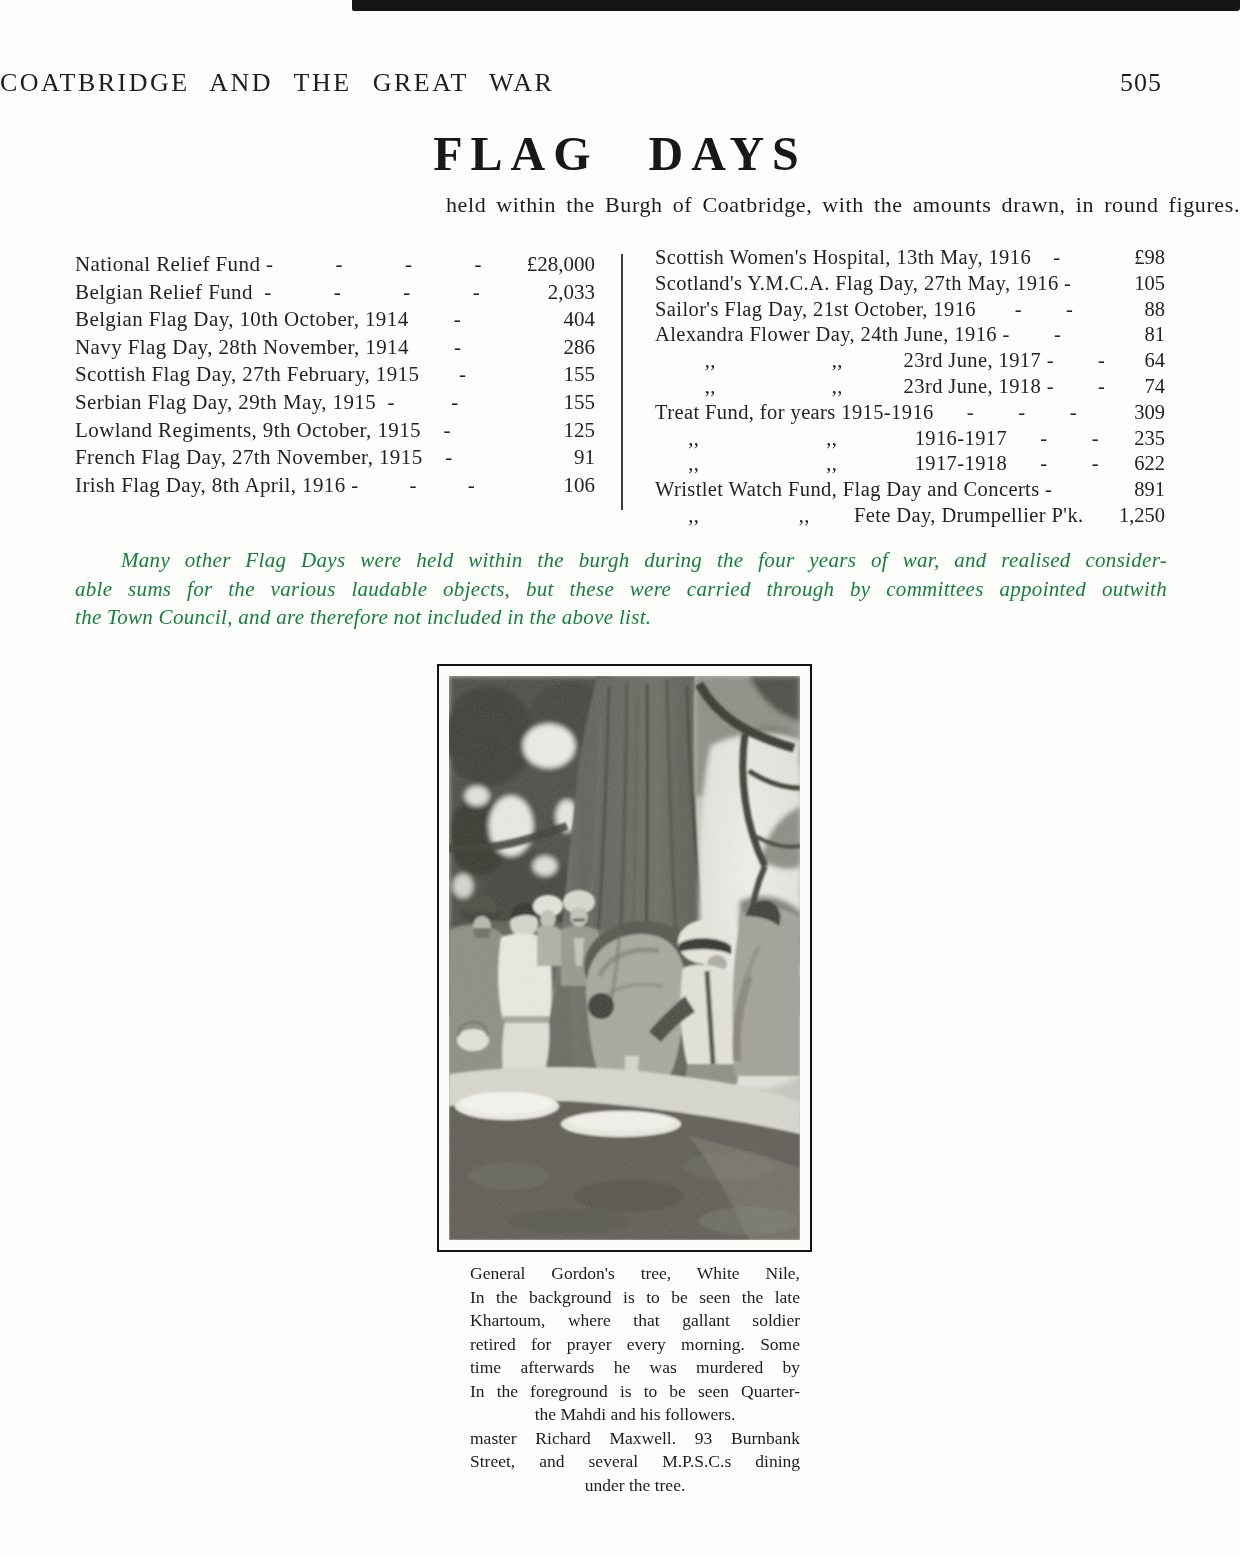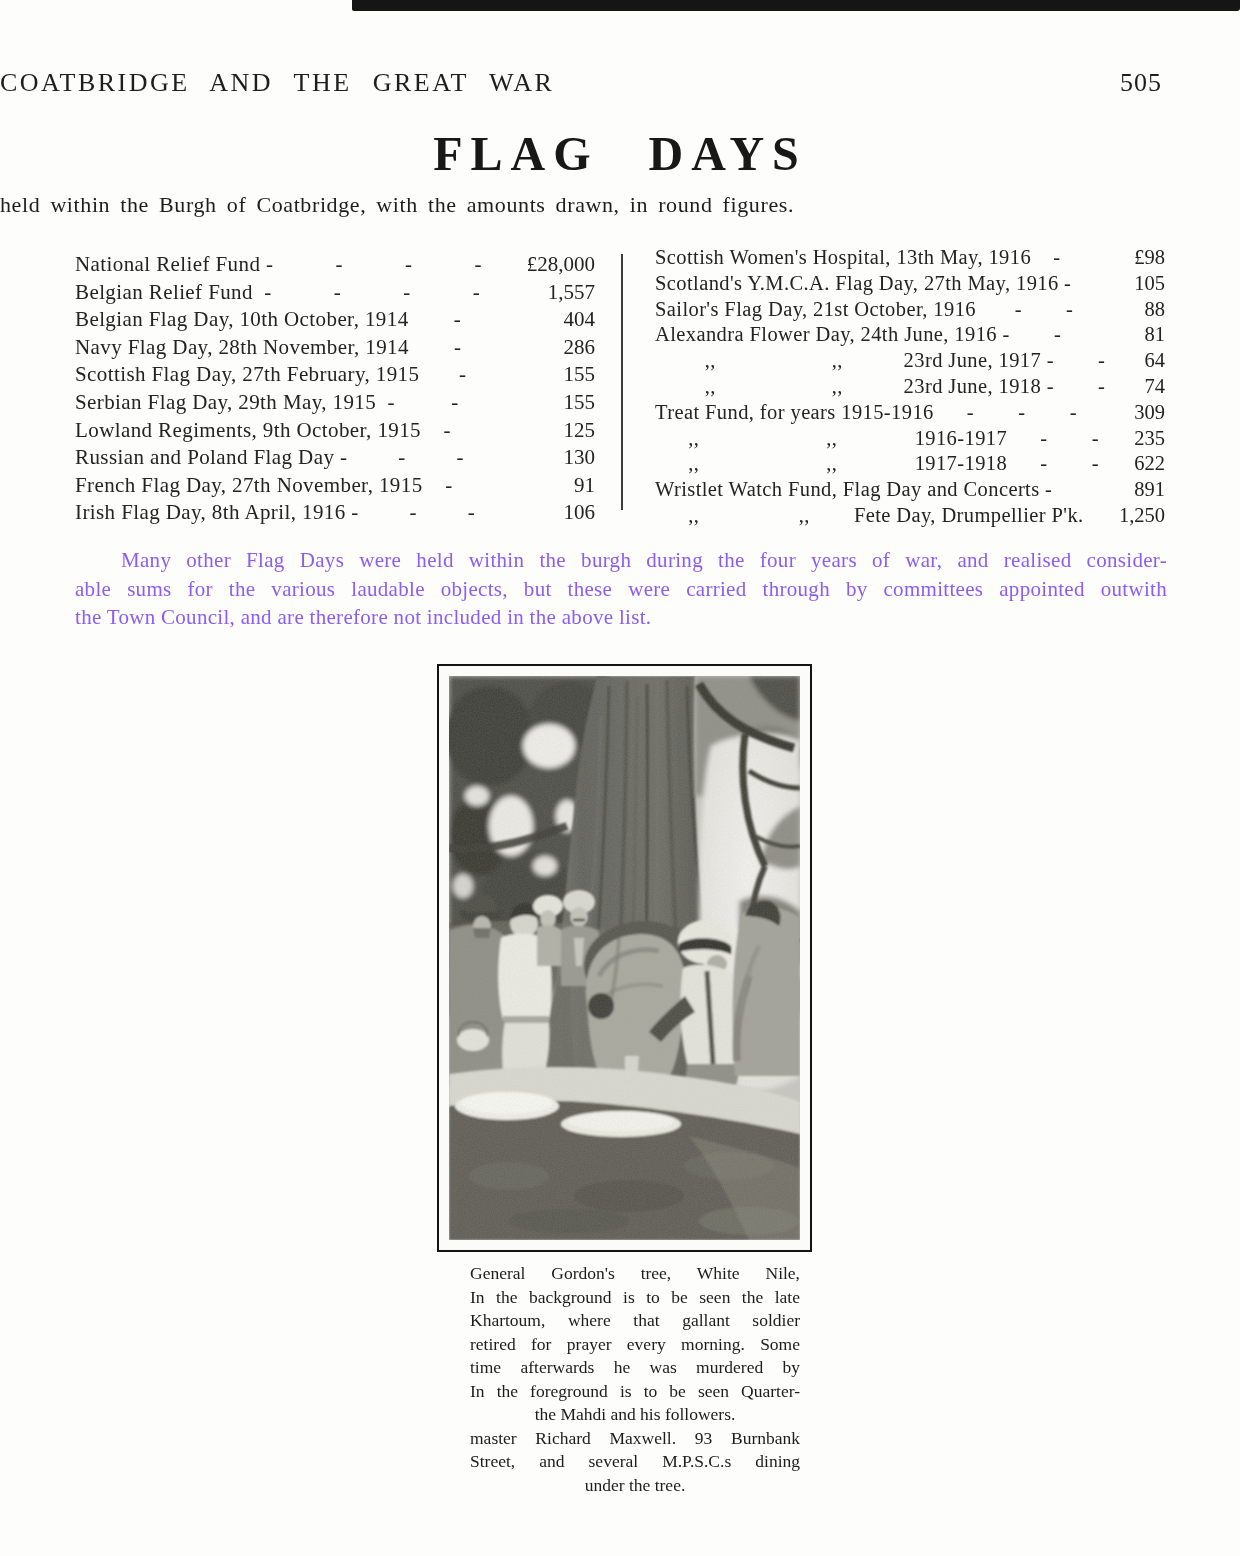--- a/index.html
+++ b/index.html
@@ -8,34 +8,34 @@
     position:relative;width:1240px;height:1556px;overflow:hidden;
     background:#fdfdfb;color:#222;
     font-family:"Liberation Serif", serif;
   }
   .scan-bar{position:absolute;left:352px;top:0;width:888px;height:11px;background:#151515;border-radius:0 0 3px 2px;}
   .running-head{position:absolute;top:68px;left:0;width:100%;text-align:left;
     font-size:26px;letter-spacing:2.5px;word-spacing:12px;color:#1e1e1e;}
   .page-number{position:absolute;top:68px;right:78px;font-size:26px;color:#1e1e1e;letter-spacing:1px;}
   .main-title{position:absolute;top:126px;left:0;width:100%;text-align:center;
     font-size:48px;letter-spacing:8px;word-spacing:30px;color:#181818;font-weight:bold;}
-  .subtitle{position:absolute;top:192px;left:0;width:100%;text-align:left;
+  .subtitle{position:absolute;top:192px;left:0;width:100%;text-align:right;
     font-size:22px;letter-spacing:0.6px;word-spacing:4px;color:#1d1d1d;}
 
   .fund-col{position:absolute;color:#232323;}
   .fund-col.left{top:252px;left:75px;width:520px;font-size:21px;}
   .fund-col.right{top:246px;left:655px;width:510px;font-size:20.5px;}
   .fund-col.left .row{height:27.6px;display:flex;align-items:baseline;}
   .fund-col.right .row{height:25.8px;display:flex;align-items:baseline;}
   .row-text{white-space:pre;letter-spacing:0.4px;overflow:hidden;}
   .row-val{margin-left:auto;padding-left:6px;white-space:nowrap;}
   .col-divider{position:absolute;left:621px;top:254px;width:2px;height:256px;background:#3c3c3c;}
 
   .body-par{position:absolute;top:546px;left:75px;width:1092px;font-size:21px;
-    line-height:28.5px;color:#8b5cf6;letter-spacing:0.3px;}
+    line-height:28.5px;color:#15803d;letter-spacing:0.3px;font-style:italic;}
   .par-line{width:100%;}
   .par-line.justify{text-align:justify;text-align-last:justify;}
   .par-line.indent{text-indent:46px;}
 
   .photo-frame{position:absolute;left:437px;top:664px;border:2px solid #141414;
     background:#fbfbf9;padding:10px;}
   .photo-frame svg{display:block;}
 
   .photo-caption{position:absolute;left:470px;top:1262px;width:330px;
     font-size:17.5px;line-height:23.5px;color:#1c1c1c;}
@@ -57,21 +57,21 @@
 
   <div class="fund-col left">
 
       <div class="row">
         <span class="row-text">National Relief Fund -           -           -           -           -</span>
         <span class="row-val">£28,000</span>
       </div>
 
       <div class="row">
         <span class="row-text">Belgian Relief Fund  -           -           -           -           -</span>
-        <span class="row-val">1,557</span>
+        <span class="row-val">2,033</span>
       </div>
 
       <div class="row">
         <span class="row-text">Belgian Flag Day, 10th October, 1914        -</span>
         <span class="row-val">404</span>
       </div>
 
       <div class="row">
         <span class="row-text">Navy Flag Day, 28th November, 1914        -</span>
         <span class="row-val">286</span>
@@ -85,24 +85,20 @@
       <div class="row">
         <span class="row-text">Serbian Flag Day, 29th May, 1915  -          -</span>
         <span class="row-val">155</span>
       </div>
 
       <div class="row">
         <span class="row-text">Lowland Regiments, 9th October, 1915    -</span>
         <span class="row-val">125</span>
       </div>
 
-      <div class="row">
-        <span class="row-text">Russian and Poland Flag Day -         -         -</span>
-        <span class="row-val">130</span>
-      </div>
 
       <div class="row">
         <span class="row-text">French Flag Day, 27th November, 1915    -</span>
         <span class="row-val">91</span>
       </div>
 
       <div class="row">
         <span class="row-text">Irish Flag Day, 8th April, 1916 -         -         -</span>
         <span class="row-val">106</span>
       </div>

